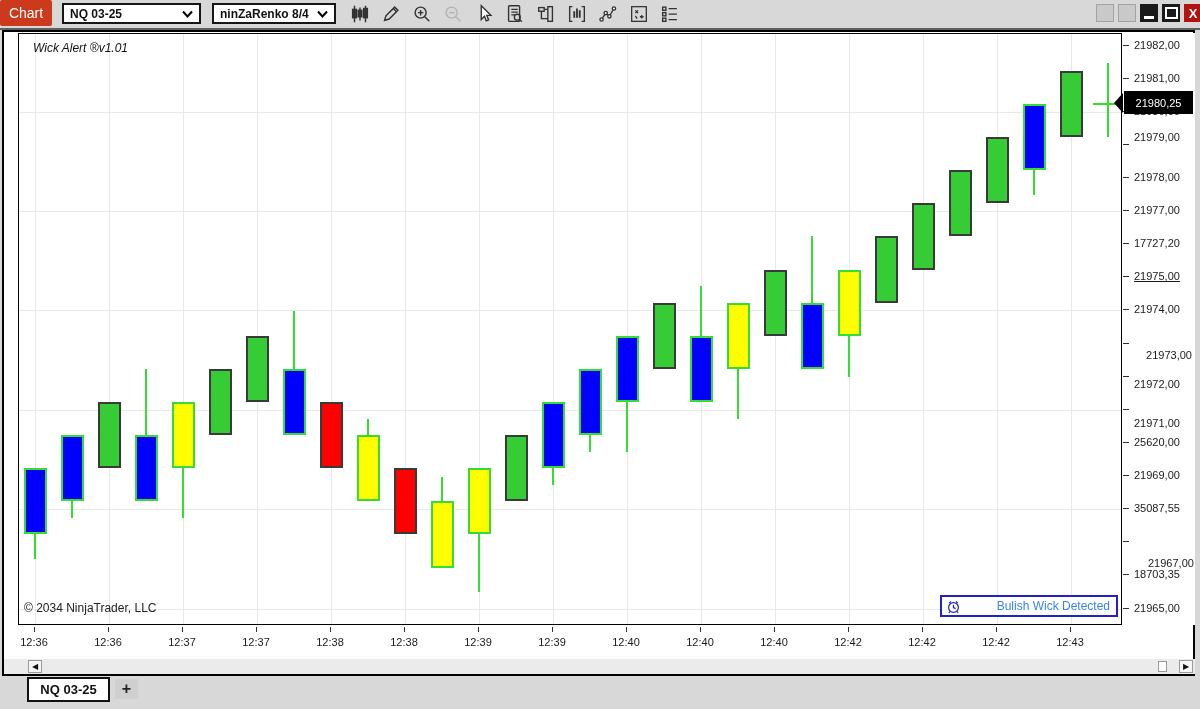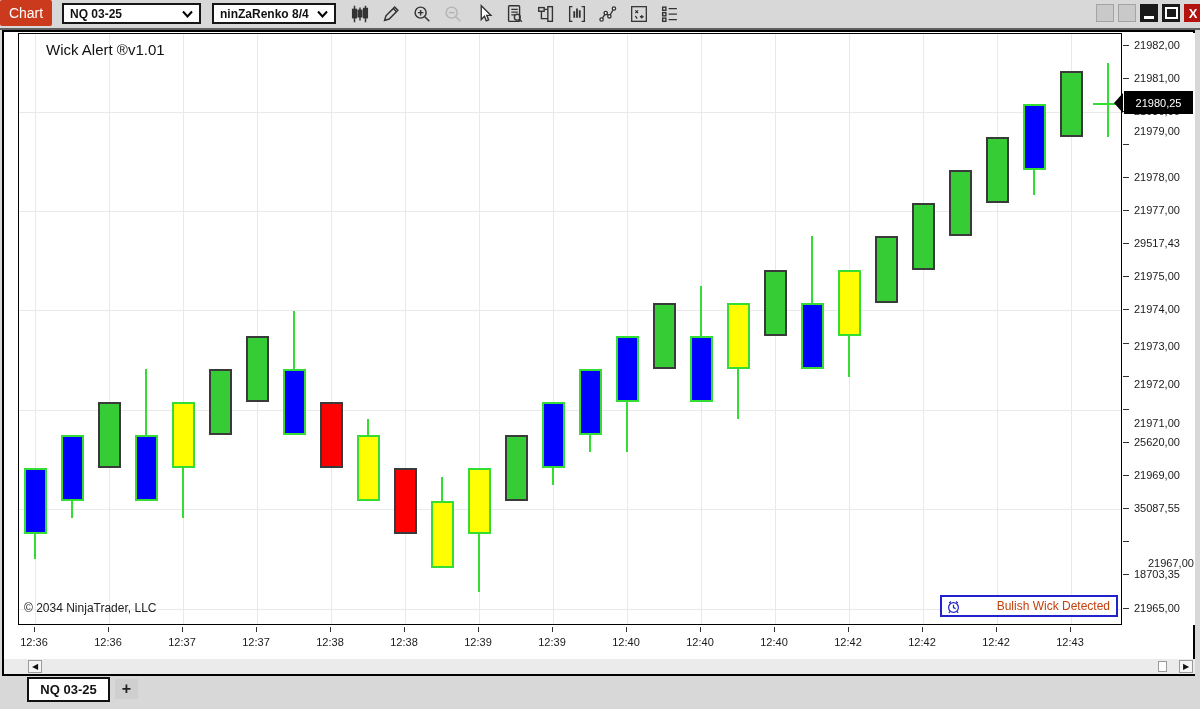--- a/index.html
+++ b/index.html
@@ -23,21 +23,21 @@
   .winbtn.close{background:#b3120e;color:#fff;font-weight:700;font-size:13px;line-height:1;}
   .winbtn .minbar{width:10px;height:3px;background:#fff;margin-top:9px;}
   .winbtn .maxbox{width:9px;height:8px;border:2px solid #fff;}
   
   .frame{position:absolute;left:2px;top:30px;width:1193px;height:646px;box-sizing:border-box;border:2px solid #000;background:#fff;}
   .plot{position:absolute;left:18px;top:33px;width:1104px;height:592px;box-sizing:border-box;border:1px solid #000;background:#fff;}
   .gridh{position:absolute;left:0;width:1102px;height:1px;z-index:1;}
   .gridv{position:absolute;top:0;width:1px;height:590px;z-index:1;}
   .wick{position:absolute;width:2px;z-index:2;}
   .bar-body{position:absolute;width:23px;box-sizing:border-box;border:2px solid;z-index:3;}
-  .overlay-label{position:absolute;left:27px;top:7px;font-size:15px;color:#111;z-index:4;}
+  .overlay-label{position:absolute;left:14px;top:7px;font-size:12px;color:#111;z-index:4;font-style:italic;}
   .copyright{position:absolute;left:5px;top:567px;font-size:12px;color:#222;z-index:4;}
   .badge{position:absolute;right:3px;bottom:7px;height:22px;box-sizing:border-box;border:2px solid;background:#fff;display:flex;align-items:center;padding:0 6px 0 4px;z-index:5;}
   .badge span{font-size:12px;margin-left:4px;white-space:nowrap;}
   .marker-line{position:absolute;z-index:2;}
   
   .yaxis{position:absolute;left:1123px;top:33px;width:72px;height:592px;background:#fff;}
   .ytick-dash{position:absolute;left:0;width:6px;height:1px;background:#333;}
   .ytick-lbl{position:absolute;left:11px;width:58px;font-size:11px;color:#1a1a1a;line-height:13px;}
   .price-tag{position:absolute;left:1px;width:69px;height:23px;background:#000;color:#fff;font-size:11px;display:flex;align-items:center;justify-content:center;z-index:6;}
   .tag-arrow{position:absolute;left:-9px;width:0;height:0;border-right:9px solid #000;border-top:10px solid transparent;border-bottom:10px solid transparent;z-index:6;}
@@ -176,21 +176,21 @@
   <div class="plot" id="plot">
     <div class="overlay-label">Wick Alert ®v1.01</div>
     <div class="copyright">© 2034 NinjaTrader, LLC</div>
     <div class="badge" id="alert-badge" style="border-color: rgb(34, 34, 204);">
       <svg width="15" height="15" viewBox="0 0 16 16" fill="none" stroke="#2222cc" stroke-width="1.3">
         <circle cx="8" cy="9" r="5.2"></circle>
           <path d="M8 6.2v3l2.2 1.1"></path>
           <path d="M3.4 4.2 5.2 2.6M12.6 4.2 10.8 2.6"></path>
           <path d="M4.4 13.3 3 14.8M11.6 13.3 13 14.8"></path>
       </svg>
-      <span style="color: #c2410c; padding-left: 32px;">Bulish Wick Detected</span>
+      <span style="color: #3b82f6; padding-left: 32px;">Bulish Wick Detected</span>
     </div>
   <div class="gridh" style="top: 77.736px; background: rgb(233, 233, 233);"></div>
       <div class="gridh" style="top: 177.09px; background: rgb(233, 233, 233);"></div>
       <div class="gridh" style="top: 276.444px; background: rgb(233, 233, 233);"></div>
       <div class="gridh" style="top: 375.798px; background: rgb(233, 233, 233);"></div>
       <div class="gridh" style="top: 475.152px; background: rgb(233, 233, 233);"></div>
       <div class="gridh" style="top: 574.506px; background: rgb(233, 233, 233);"></div>
       <div class="gridv" style="left: 15.5px; background: rgb(233, 233, 233);"></div>
       <div class="gridv" style="left: 89.5px; background: rgb(233, 233, 233);"></div>
       <div class="gridv" style="left: 163.5px; background: rgb(233, 233, 233);"></div>
@@ -256,33 +256,33 @@
     </div>
 
   <div class="yaxis" id="yaxis">
       <div class="ytick-dash" style="top: 11.5px;"></div>
       <div class="ytick-lbl" style="top: 5.5px;">21982,00</div>
       <div class="ytick-dash" style="top: 44.618px;"></div>
       <div class="ytick-lbl" style="top: 38.618px;">21981,00</div>
       <div class="ytick-dash" style="top: 77.736px;"></div>
       <div class="ytick-lbl" style="top: 71.736px;">21980,00</div>
       <div class="ytick-dash" style="top: 110.854px;"></div>
-      <div class="ytick-lbl" style="top: 92px;">21979,00</div>
+      <div class="ytick-lbl" style="top: 98px;">21979,00</div>
       <div class="ytick-dash" style="top: 143.972px;"></div>
       <div class="ytick-lbl" style="top: 137.972px;">21978,00</div>
       <div class="ytick-dash" style="top: 177.09px;"></div>
       <div class="ytick-lbl" style="top: 171.09px;">21977,00</div>
       <div class="ytick-dash" style="top: 210.208px;"></div>
-      <div class="ytick-lbl" style="top: 204.208px;">29517,43</div>
+      <div class="ytick-lbl" style="top: 204.208px;">17727,20</div>
       <div class="ytick-dash" style="top: 243.326px;"></div>
-      <div class="ytick-lbl" style="top: 237.326px;">21975,00</div>
+      <div class="ytick-lbl" style="top: 237.326px; text-decoration: underline;">21975,00</div>
       <div class="ytick-dash" style="top: 276.444px;"></div>
       <div class="ytick-lbl" style="top: 270.444px;">21974,00</div>
       <div class="ytick-dash" style="top: 309.562px;"></div>
-      <div class="ytick-lbl" style="top: 307px;">21973,00</div>
+      <div class="ytick-lbl" style="top: 316px; text-align: right;">21973,00</div>
       <div class="ytick-dash" style="top: 342.68px;"></div>
       <div class="ytick-lbl" style="top: 336.68px; margin-top: 8px;">21972,00</div>
       <div class="ytick-dash" style="top: 375.798px;"></div>
       <div class="ytick-lbl" style="top: 384px;">21971,00</div>
       <div class="ytick-dash" style="top: 408.916px;"></div>
       <div class="ytick-lbl" style="top: 402.916px;">25620,00</div>
       <div class="ytick-dash" style="top: 442.034px;"></div>
       <div class="ytick-lbl" style="top: 436.034px;">21969,00</div>
       <div class="ytick-dash" style="top: 475.152px;"></div>
       <div class="ytick-lbl" style="top: 469.152px;">35087,55</div>

